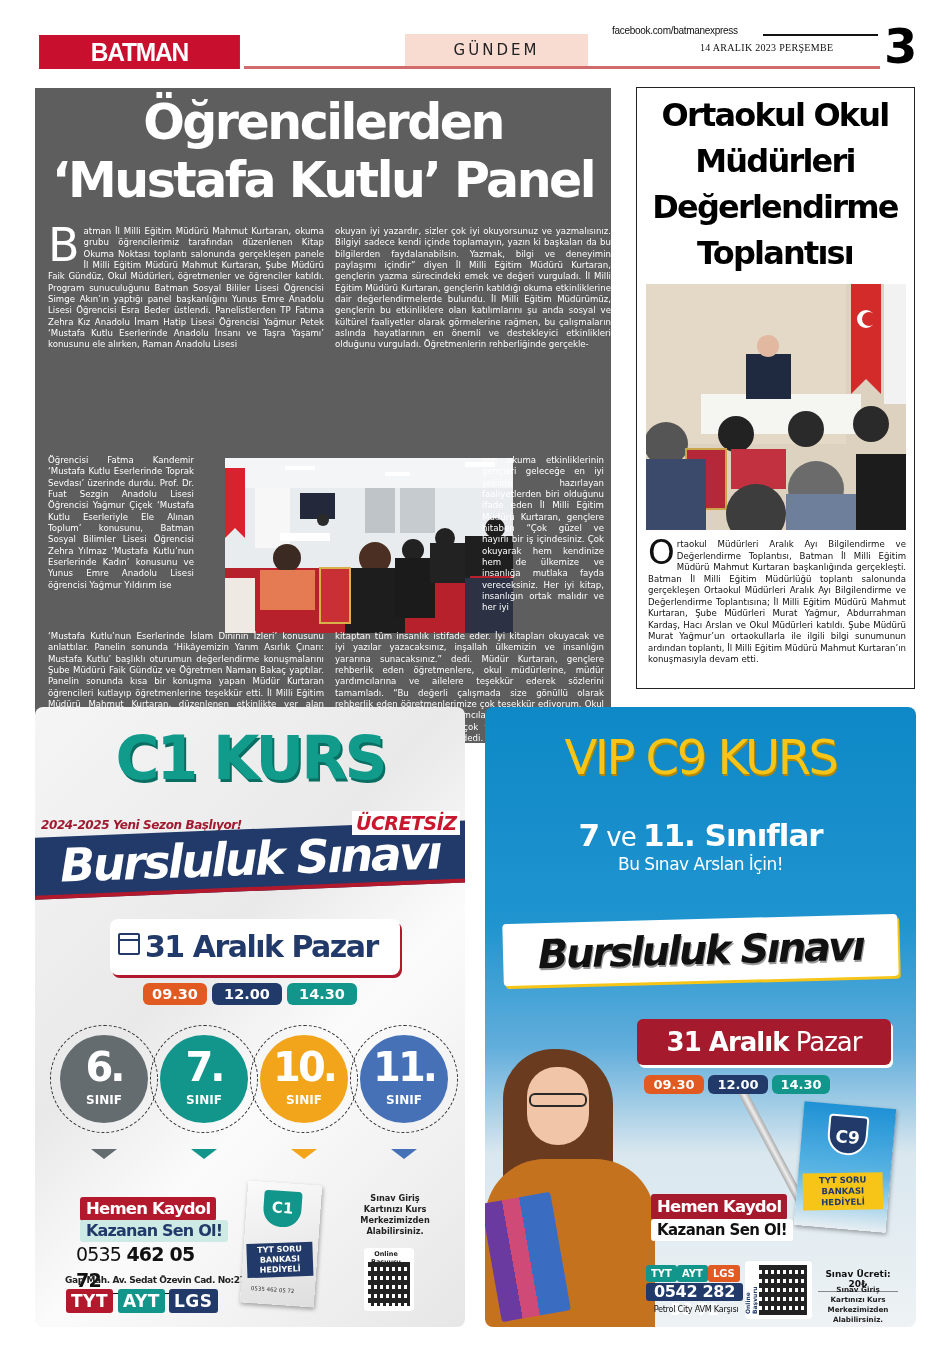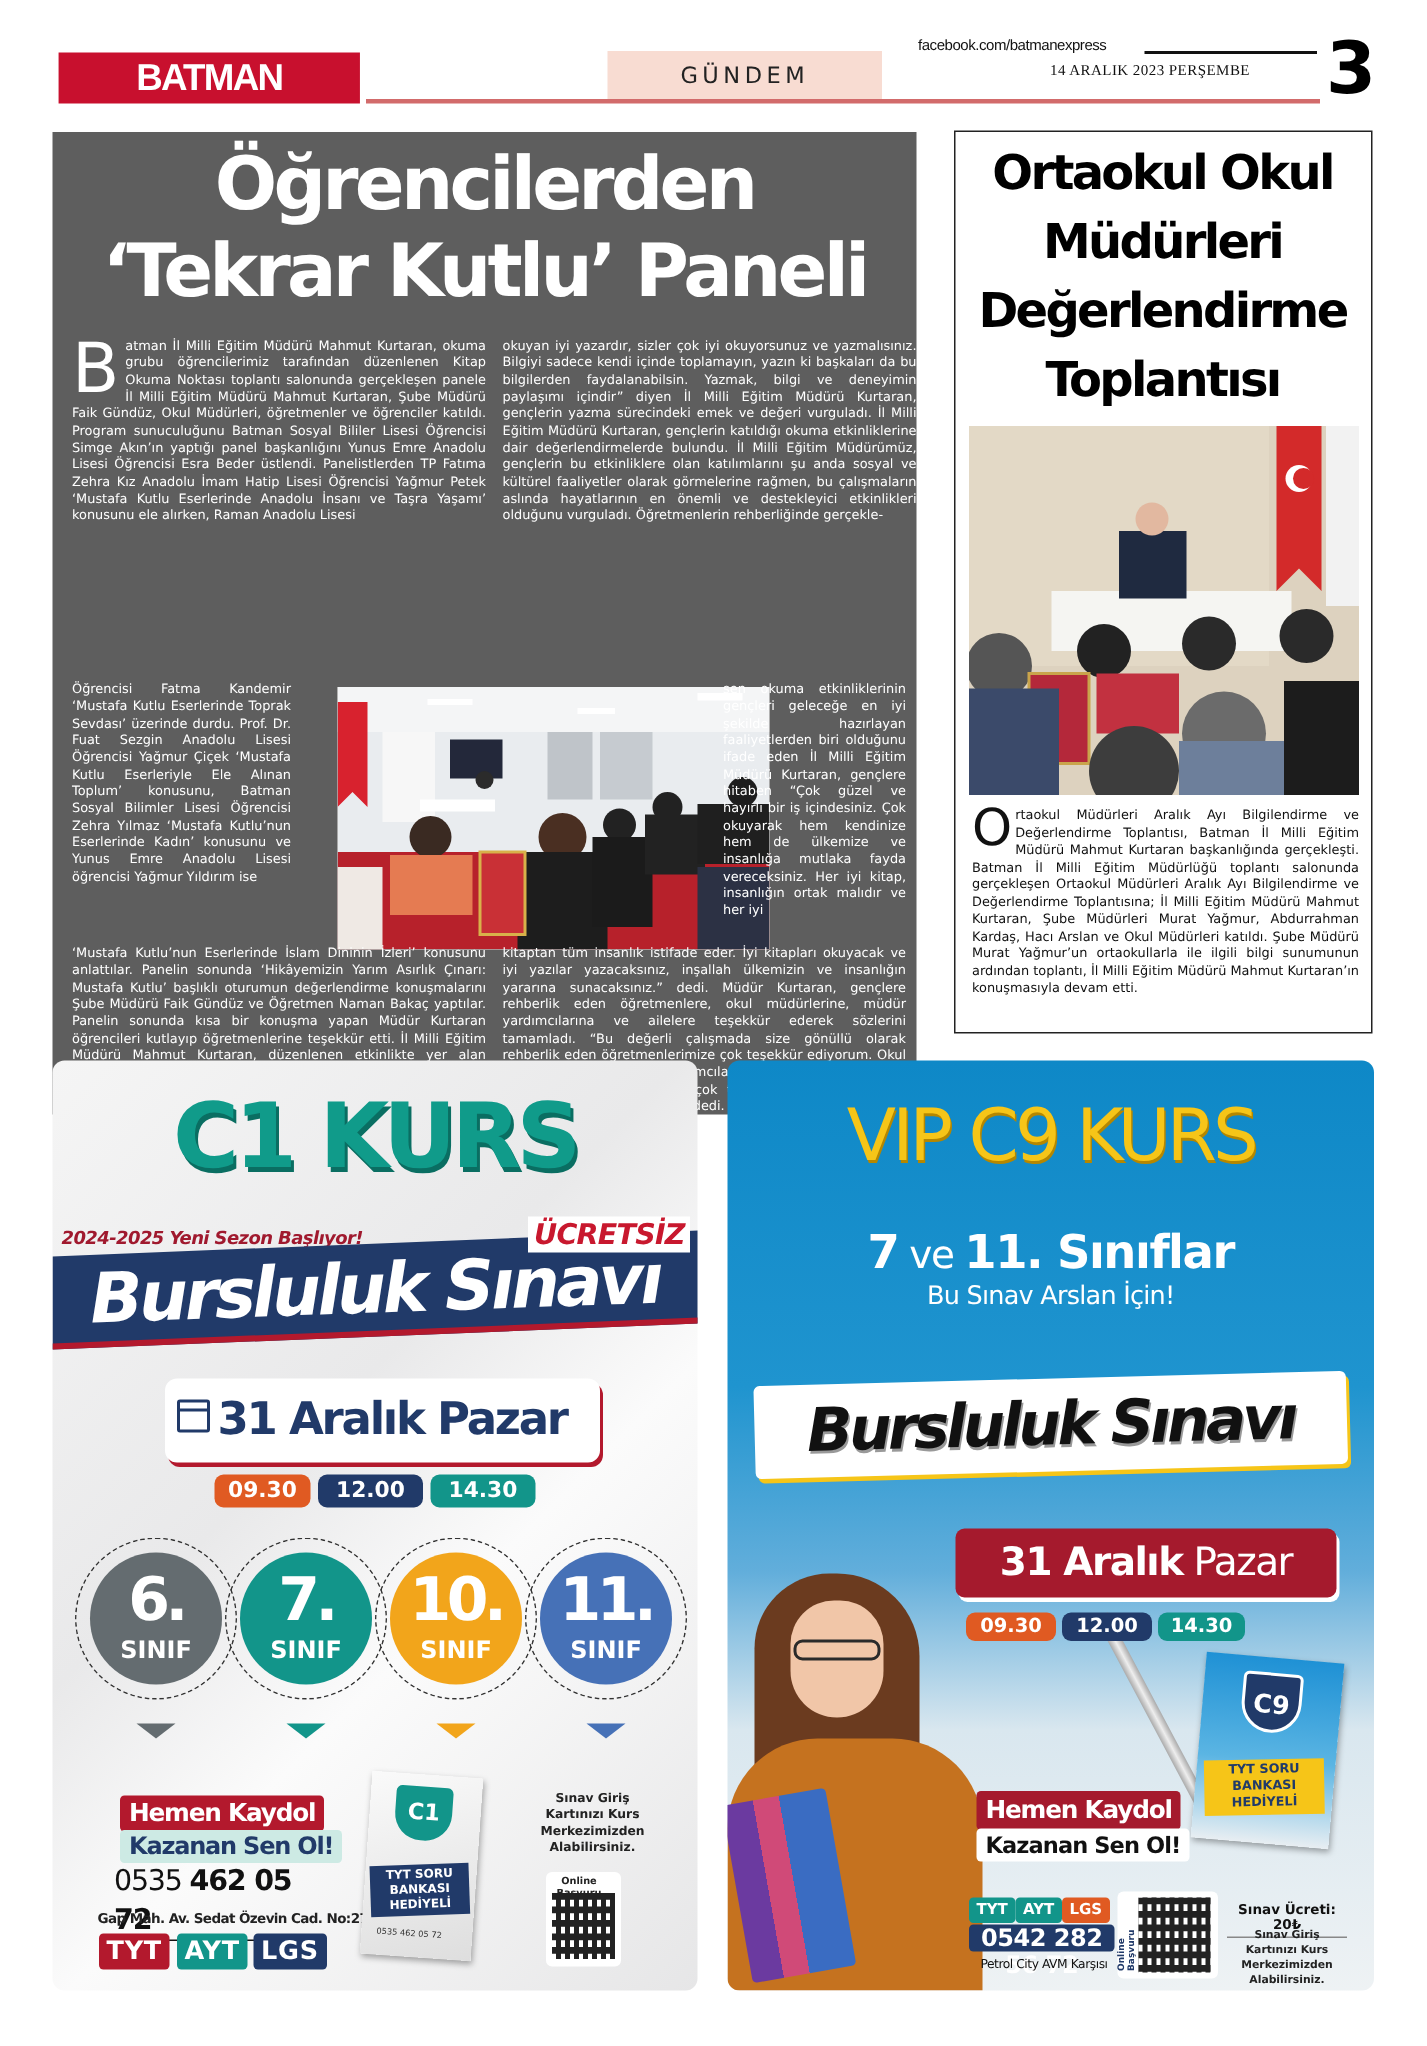--- a/index.html
+++ b/index.html
@@ -69,21 +69,21 @@
   .c1-date-icon::before { content: ""; position: absolute; left: -2px; top: 4px; width: 22px; height: 2px; background: #213a69; }
   .c1-date-text { position: absolute; left: 110px; top: 215px; font-family: "DejaVu Sans", sans-serif; font-weight: bold; font-size: 30px; letter-spacing: -1.5px; color: #213a69; line-height: 50px; }
   .time-pill { position: absolute; height: 22px; line-height: 22px; color: #fff; font-family: "DejaVu Sans", sans-serif; font-weight: bold; font-size: 14.5px; border-radius: 6px; text-align: center; }
   .pill-orange { background: #e05a22; }
   .pill-navy { background: #213a69; }
   .pill-teal { background: #12958a; }
 
   .grade { position: absolute; top: 328px; width: 88px; height: 88px; border-radius: 50%; color: #fff; text-align: center; font-family: "DejaVu Sans", sans-serif; }
   .grade-ring { position: absolute; top: 318px; width: 108px; height: 108px; border-radius: 50%; border: 1.5px dashed #333; }
   .grade-num { display: block; font-weight: bold; font-size: 40px; line-height: 52px; letter-spacing: -3px; margin-top: 6px; }
-  .grade-lbl { display: block; font-weight: bold; font-size: 16px; line-height: 14px; }
+  .grade-lbl { display: block; font-weight: bold; font-size: 12px; line-height: 14px; }
   .grade-arrow { position: absolute; top: 442px; width: 0; height: 0; border-left: 13px solid transparent; border-right: 13px solid transparent; border-top: 10px solid; }
 
   .c1-kaydol { position: absolute; left: 45px; top: 490px; background: #b3192d; color: #fff; font-family: "DejaVu Sans", sans-serif; font-weight: bold;
                font-size: 16.5px; letter-spacing: -0.8px; padding: 1px 6px; line-height: 22px; border-radius: 3px; }
   .c1-kazanan { position: absolute; left: 45px; top: 513px; background: #cdeae4; color: #213a69; font-family: "DejaVu Sans", sans-serif; font-weight: bold;
                 font-size: 16px; letter-spacing: -0.8px; padding: 0 6px; line-height: 22px; border-radius: 3px; }
   .c1-phone { position: absolute; left: 41px; top: 534px; width: 136px; font-family: "DejaVu Sans", sans-serif; font-size: 19px; letter-spacing: -0.8px; color: #111; line-height: 26px; border-bottom: 1.5px solid #111; }
   .c1-phone b { font-weight: bold; }
   .c1-address { position: absolute; left: 30px; top: 568px; font-family: "DejaVu Sans", sans-serif; font-weight: bold; font-size: 9px; letter-spacing: -0.4px; color: #222; }
   .exam-tag { position: absolute; top: 582px; height: 24px; line-height: 24px; padding: 0 5px; color: #fff; font-family: "DejaVu Sans", sans-serif; font-weight: bold; font-size: 17px; border-radius: 3px; letter-spacing: 0.5px; }
@@ -149,21 +149,21 @@
   <div class="section-label">GÜNDEM</div>
   <div class="fb-link">facebook.com/batmanexpress</div>
   <div class="fb-rule"></div>
   <div class="date-line">14 ARALIK 2023 PERŞEMBE</div>
   <div class="page-num">3</div>
 </header>
 
 <article class="main-story">
   <h1 class="main-headline">
     <span>Öğrencilerden</span><br>
-    <span>‘Tekrar Kutlu’ Paneli</span>
+    <span>‘Mustafa Kutlu’ Panel</span>
   </h1>
 
   <div class="main-body">
     <div class="col c1">
       <p class="para-block">
         <span class="dropcap">B</span><span>atman İl Milli Eğitim Müdürü Mahmut Kurtaran, okuma grubu öğrencilerimiz tarafından düzenlenen Kitap Okuma Noktası toplantı salonunda gerçekleşen panele İl Milli Eğitim Müdürü Mahmut Kurtaran, Şube Müdürü Faik Gündüz, Okul Müdürleri, öğretmenler ve öğrenciler katıldı. Program sunuculuğunu Batman Sosyal Bililer Lisesi Öğrencisi Simge Akın’ın yaptığı panel başkanlığını Yunus Emre Anadolu Lisesi Öğrencisi Esra Beder üstlendi. Panelistlerden TP Fatıma Zehra Kız Anadolu İmam Hatip Lisesi Öğrencisi Yağmur Petek ‘Mustafa Kutlu Eserlerinde Anadolu İnsanı ve Taşra Yaşamı’ konusunu ele alırken, Raman Anadolu Lisesi</span>
       </p>
     </div>
     <div class="col c2">
       <p class="para-block">okuyan iyi yazardır, sizler çok iyi okuyorsunuz ve yazmalısınız. Bilgiyi sadece kendi içinde toplamayın, yazın ki başkaları da bu bilgilerden faydalanabilsin. Yazmak, bilgi ve deneyimin paylaşımı içindir” diyen İl Milli Eğitim Müdürü Kurtaran, gençlerin yazma sürecindeki emek ve değeri vurguladı. İl Milli Eğitim Müdürü Kurtaran, gençlerin katıldığı okuma etkinliklerine dair değerlendirmelerde bulundu. İl Milli Eğitim Müdürümüz, gençlerin bu etkinliklere olan katılımlarını şu anda sosyal ve kültürel faaliyetler olarak görmelerine rağmen, bu çalışmaların aslında hayatlarının en önemli ve destekleyici etkinlikleri olduğunu vurguladı. Öğretmenlerin rehberliğinde gerçekle-</p>

